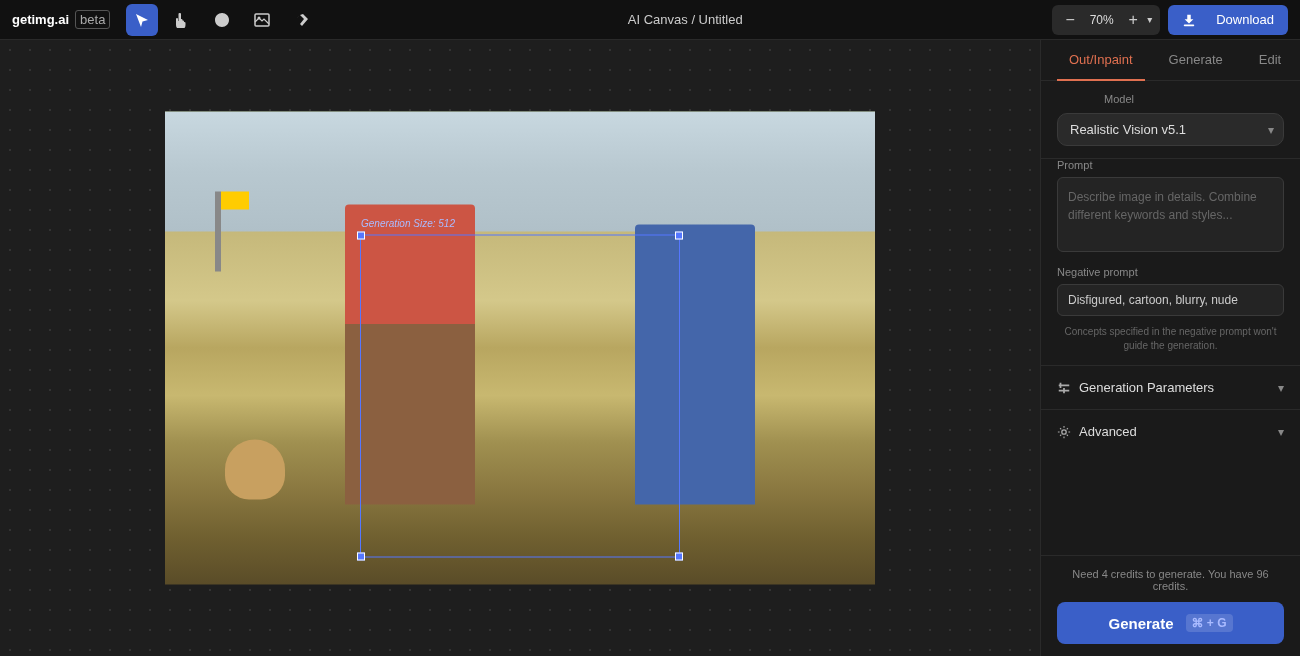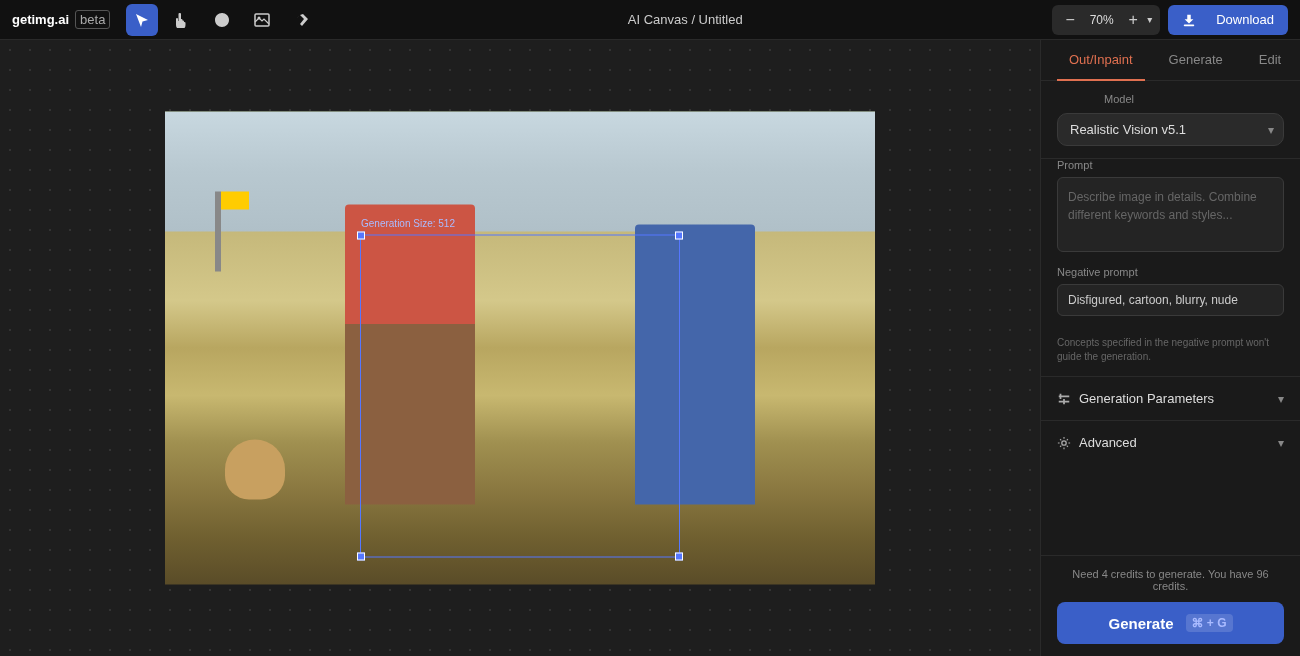--- a/index.html
+++ b/index.html
@@ -133,20 +133,21 @@
       overflow: hidden;
       background-color: #1e1e1e;
       background-image: radial-gradient(circle, #333 1px, transparent 1px);
       background-size: 20px 20px;
     }
     .canvas-image-container {
       position: absolute;
       top: 50%;
       left: 50%;
       transform: translate(-50%, -50%);
+      font-style: italic;
     }
     .canvas-image {
       width: 710px;
       height: 473px;
       display: block;
       position: relative;
     }
     
     .photo-bg {
       width: 710px;
@@ -376,22 +377,23 @@
       border-radius: 6px;
       color: #ccc;
       font-size: 12px;
       padding: 8px 10px;
       font-family: inherit;
       outline: none;
     }
     .neg-prompt-note {
       font-size: 10px;
       color: #666;
-      margin-top: 20px;
+      margin-top: 9px;
       line-height: 1.4;
+      text-align: center;
     }
 
     
     .sidebar-footer {
       margin-top: auto;
       padding: 12px 16px;
       border-top: 1px solid #2a2a2a;
     }
     .credits-text {
       font-size: 11px;

